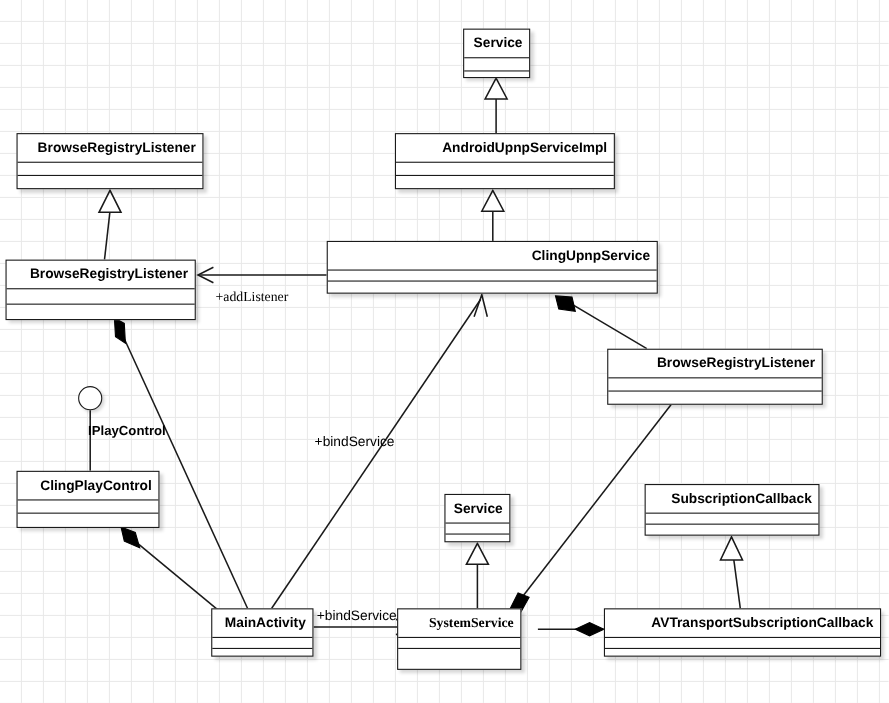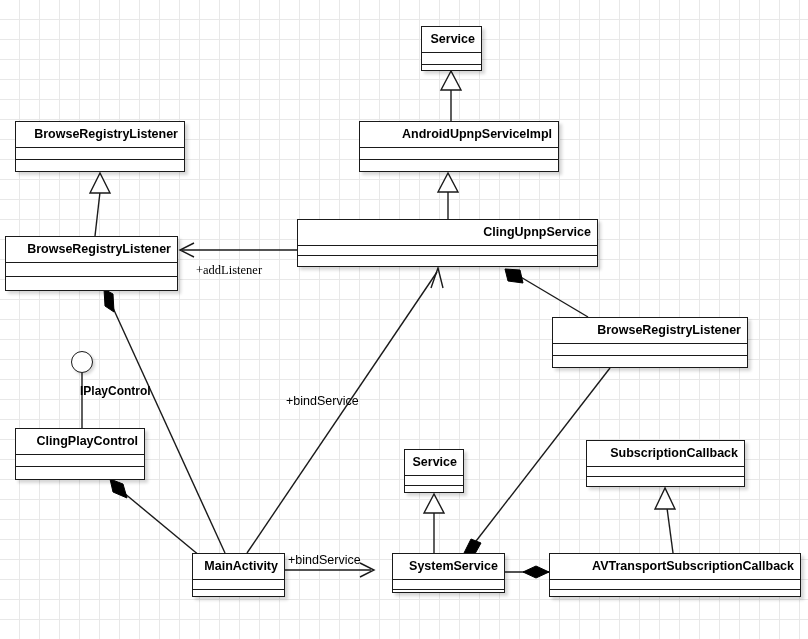--- a/index.html
+++ b/index.html
@@ -233,21 +233,21 @@
     <div class="uml-attrs" style="height:9px;"></div>
     <div class="uml-ops" style="height:9px;"></div>
   </div>
 
   <div class="uml-class" style="left:192px; top:553px; width:93px; height:44px;">
     <div class="uml-name">MainActivity</div>
     <div class="uml-attrs" style="height:9px;"></div>
     <div class="uml-ops" style="height:9px;"></div>
   </div>
 
-  <div class="uml-class" style="left:392px; top:553px; width:113px; height:40px;">
+  <div class="uml-class" style="left:361px; top:553px; width:113px; height:56px;font-family:Liberation Serif, serif;">
     <div class="uml-name">SystemService</div>
     <div class="uml-attrs" style="height:9px;"></div>
     <div class="uml-ops" style="height:9px;"></div>
   </div>
 
   <div class="uml-class" style="left:549px; top:553px; width:252px; height:44px;">
     <div class="uml-name">AVTransportSubscriptionCallback</div>
     <div class="uml-attrs" style="height:9px;"></div>
     <div class="uml-ops" style="height:9px;"></div>
   </div>

